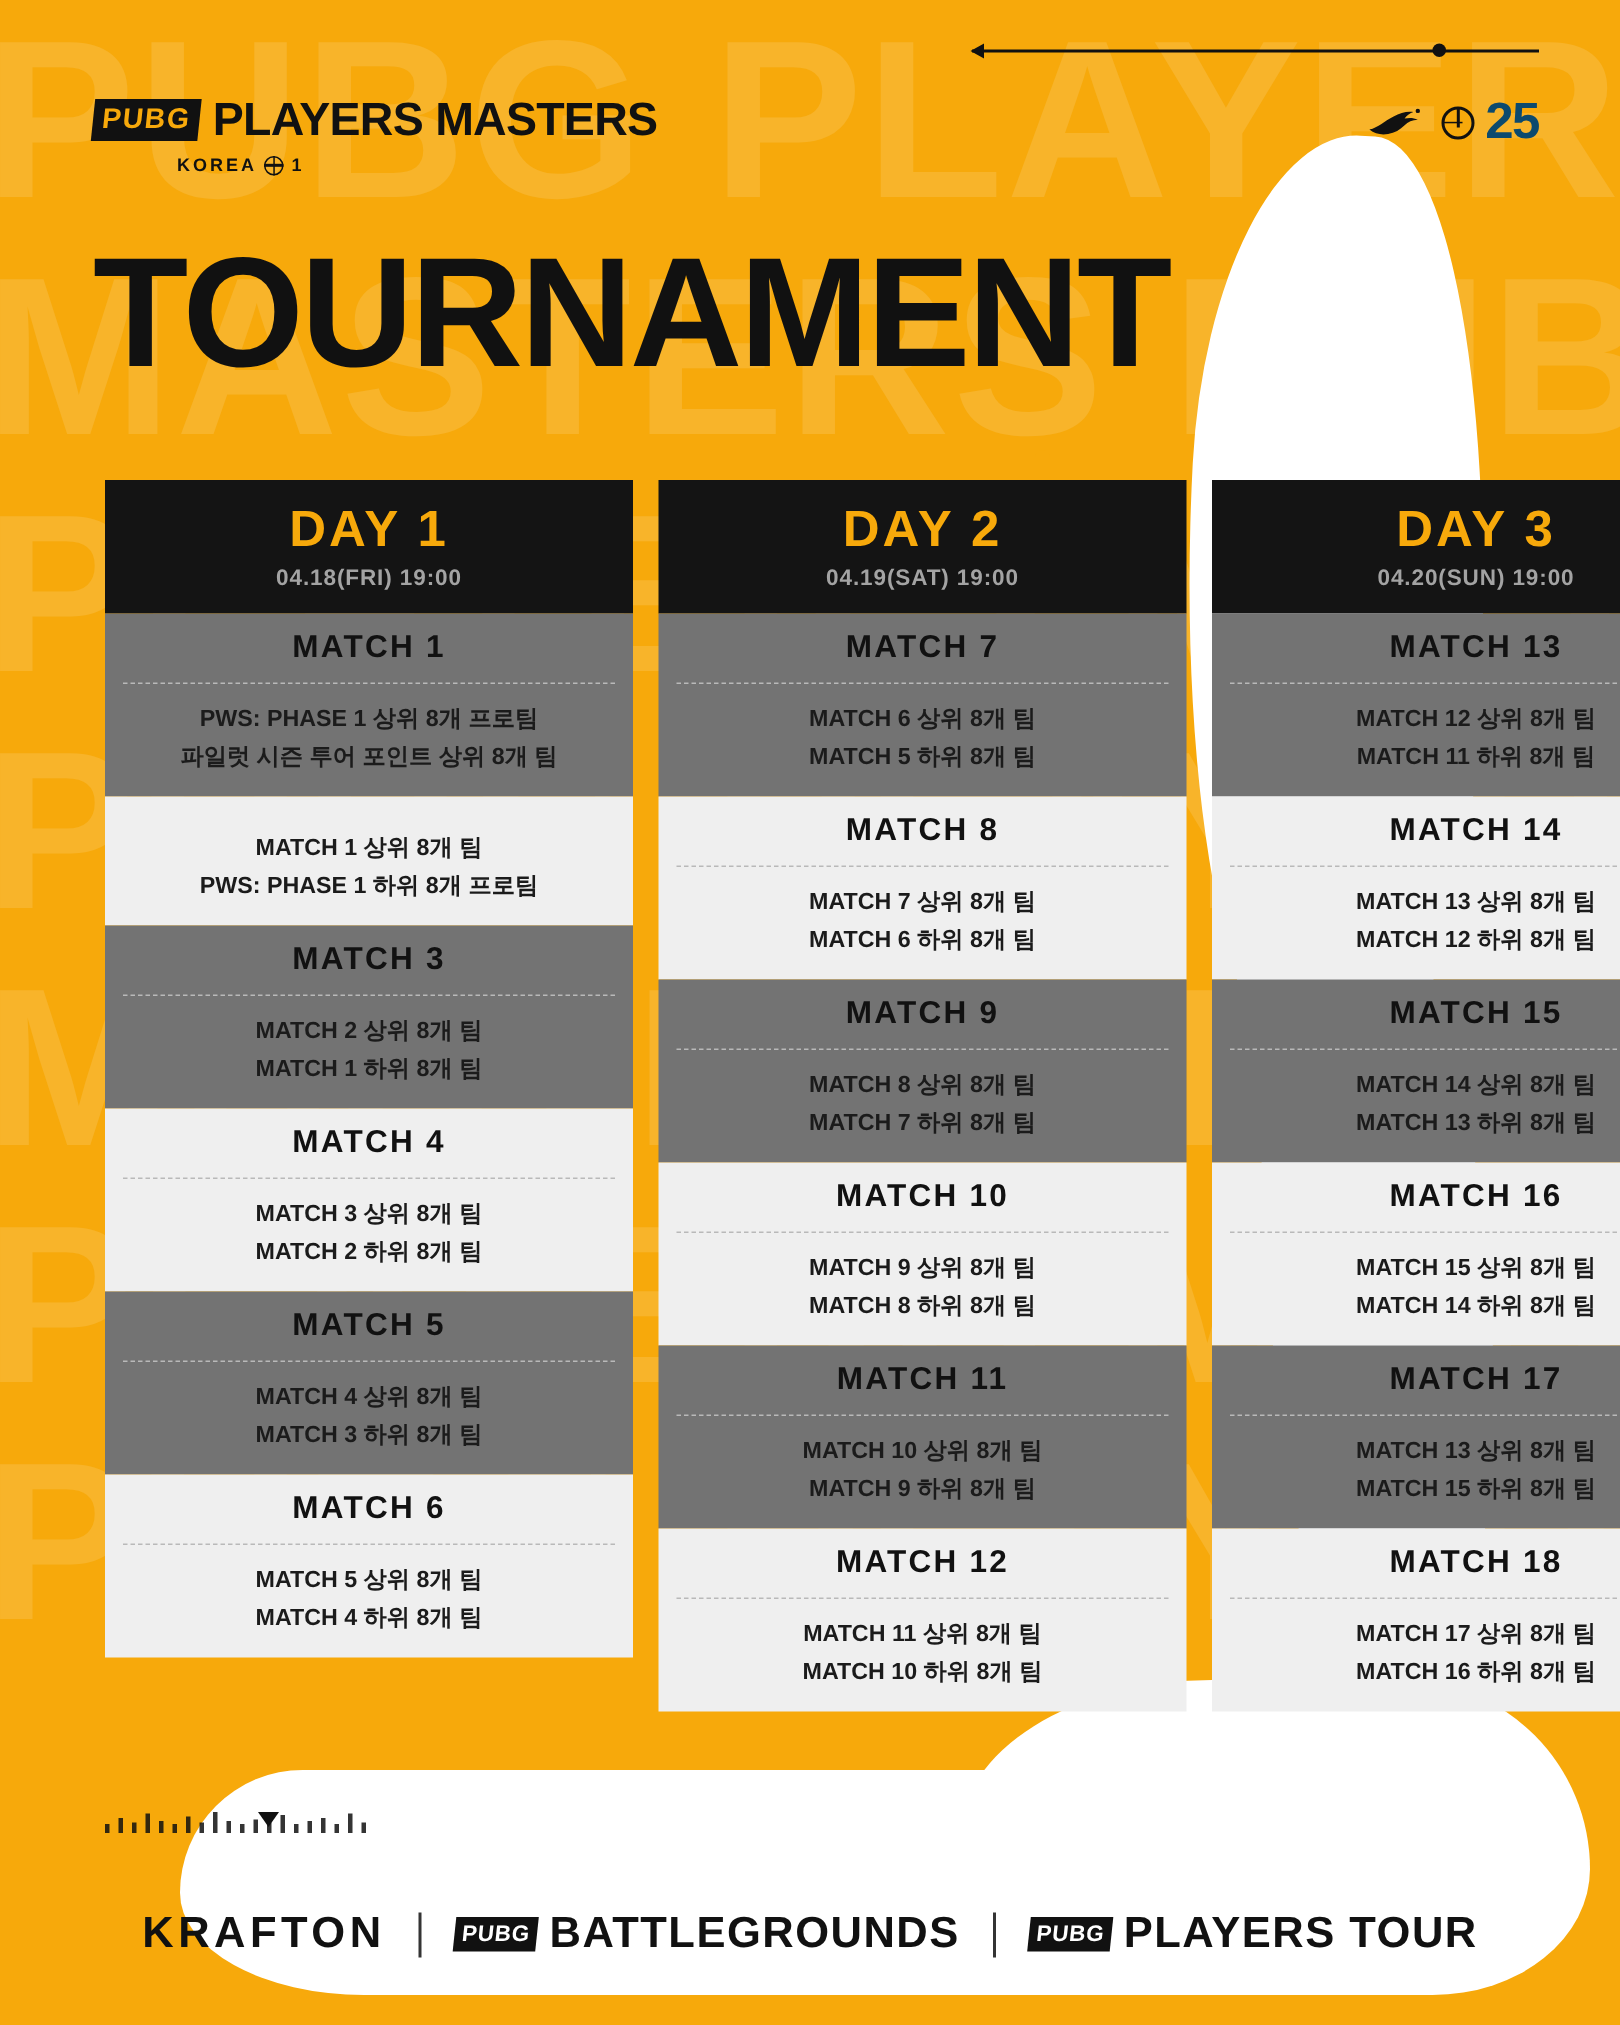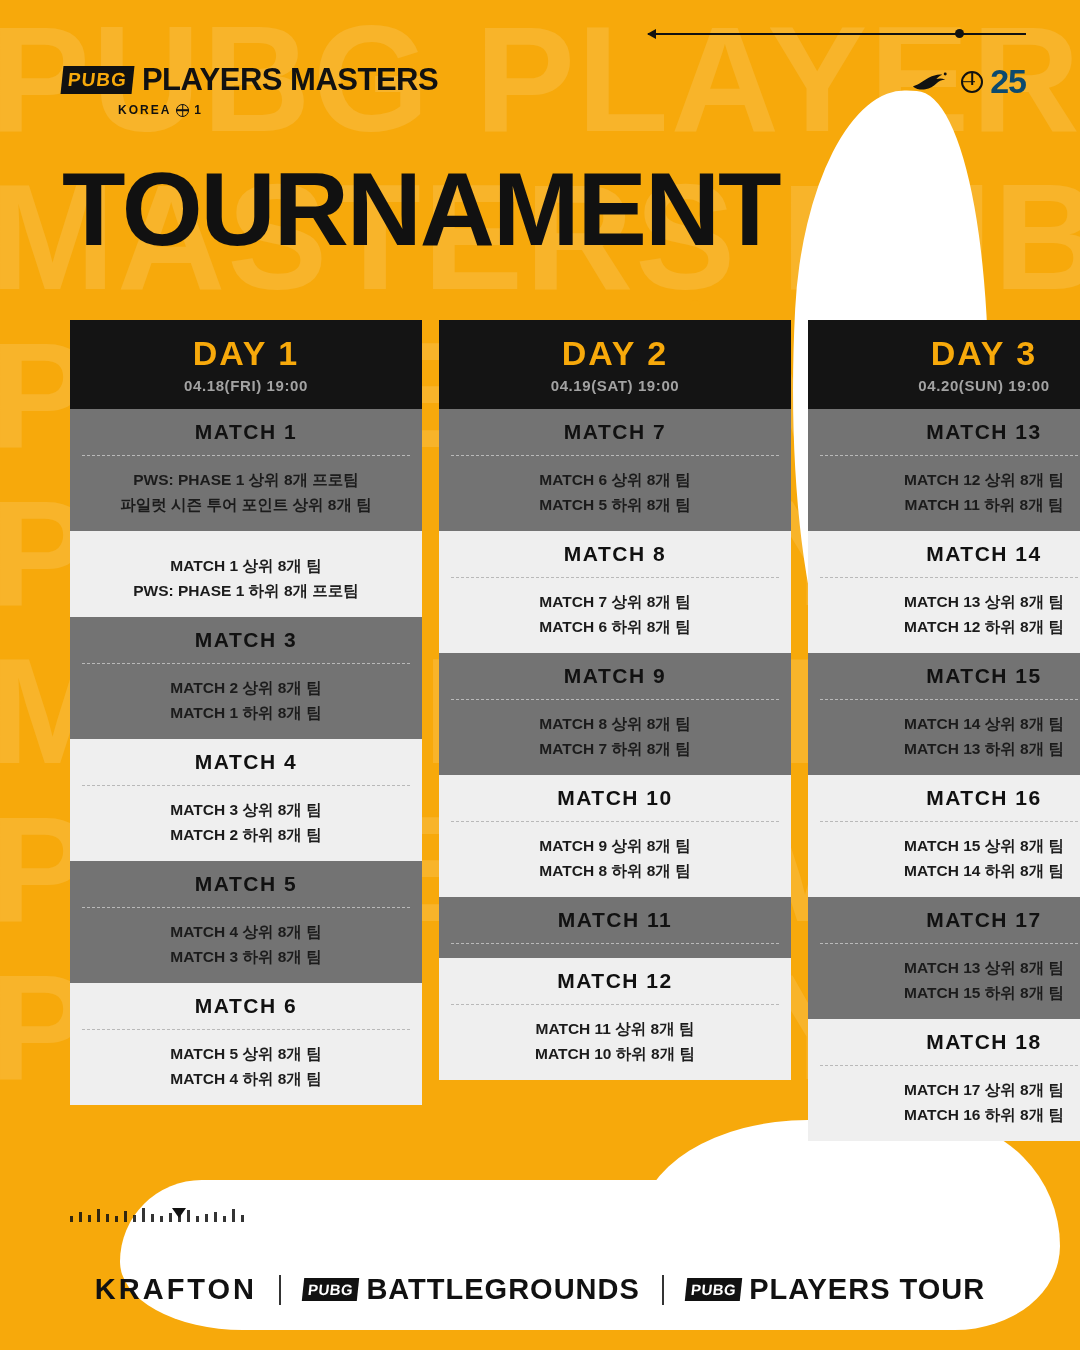--- a/index.html
+++ b/index.html
@@ -377,20 +377,24 @@
         </div>
         <div class="match-box alt">
           <div class="match-name">MATCH 10</div>
           <div class="match-teams">
             <div>MATCH 9 상위 8개 팀</div>
             <div>MATCH 8 하위 8개 팀</div>
           </div>
         </div>
         <div class="match-box">
           <div class="match-name">MATCH 11</div>
+          <div class="match-teams">
+            <div>MATCH 10 상위 8개 팀</div>
+            <div>MATCH 9 하위 8개 팀</div>
+          </div>
         </div>
         <div class="match-box alt">
           <div class="match-name">MATCH 12</div>
           <div class="match-teams">
             <div>MATCH 11 상위 8개 팀</div>
             <div>MATCH 10 하위 8개 팀</div>
           </div>
         </div>
       </div>
       <div class="day-col">

